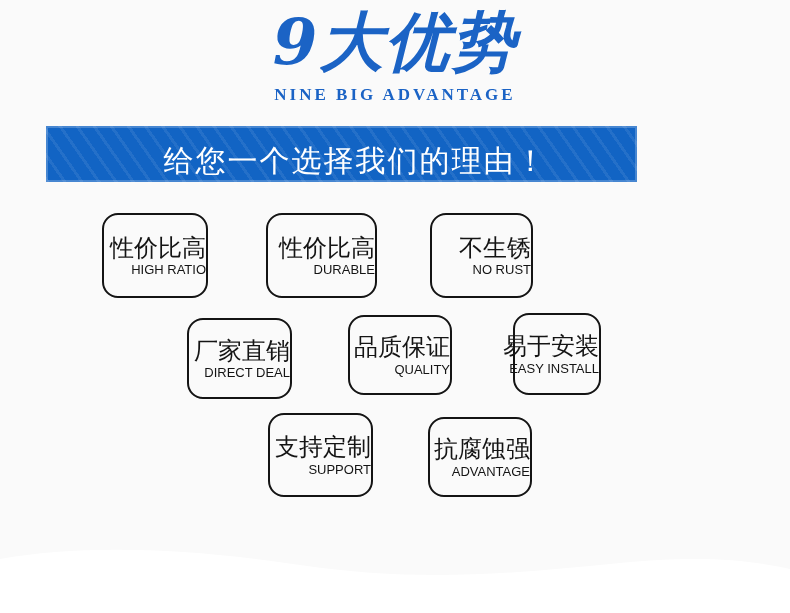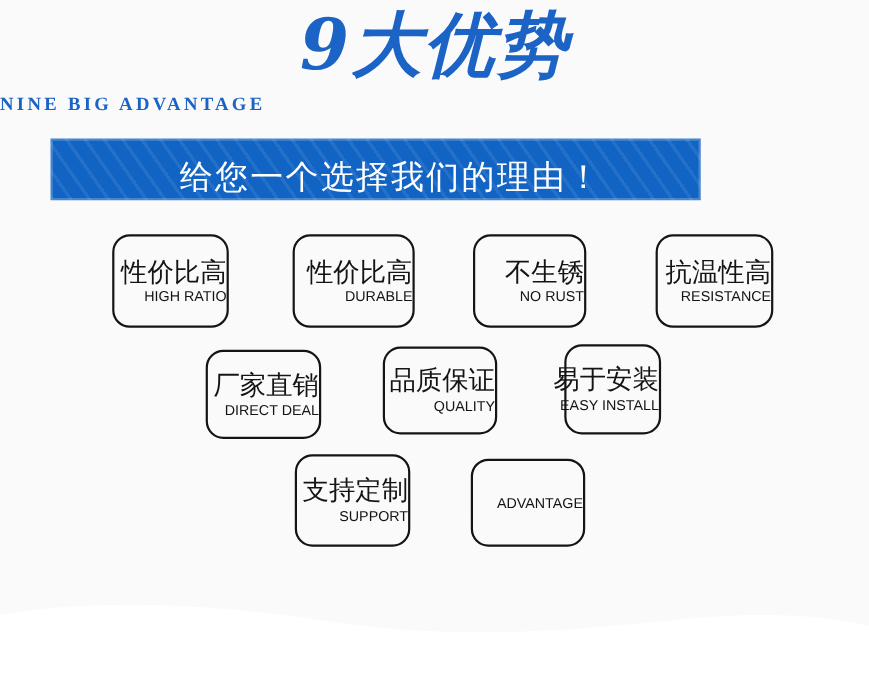--- a/index.html
+++ b/index.html
@@ -24,21 +24,21 @@
     font-size: 64px;
     line-height: 84px;
     letter-spacing: 2px;
     color: var(--title_blue, #1b63c5);
   }
   .subtitle {
     position: absolute;
     top: 85px;
     left: 0;
     width: 100%;
-    text-align: left;
+    text-align: center;
     font-family: "Liberation Serif", serif;
     font-weight: bold;
     font-size: 17px;
     letter-spacing: 3px;
     color: var(--title_blue, #1b63c5);
   }
   
   .banner {
     position: absolute;
     left: 46px;
@@ -122,41 +122,38 @@
     <span class="adv-en">HIGH RATIO</span>
   </div>
   <div class="adv-box p2">
     <span class="adv-cn">性价比高</span>
     <span class="adv-en">DURABLE</span>
   </div>
   <div class="adv-box p3">
     <span class="adv-cn">不生锈</span>
     <span class="adv-en">NO RUST</span>
   </div>
-  <div class="adv-box p4">
-    <span class="adv-cn">抗温性高</span>
-    <span class="adv-en">RESISTANCE</span>
-  </div>
   <div class="adv-box p5">
     <span class="adv-cn">厂家直销</span>
     <span class="adv-en">DIRECT DEAL</span>
   </div>
   <div class="adv-box p6">
     <span class="adv-cn">品质保证</span>
     <span class="adv-en">QUALITY</span>
   </div>
   <div class="adv-box p7">
     <span class="adv-cn">易于安装</span>
     <span class="adv-en">EASY INSTALL</span>
   </div>
   <div class="adv-box p8">
     <span class="adv-cn">支持定制</span>
     <span class="adv-en">SUPPORT</span>
   </div>
   <div class="adv-box p9">
+    <span class="adv-cn">抗腐蚀强</span>
     <span class="adv-en">ADVANTAGE</span>
   </div>
 
   <svg class="wave" viewBox="0 0 790 70" preserveAspectRatio="none" xmlns="http://www.w3.org/2000/svg">
     <path d="M0,16 C80,2 180,4 300,22 C420,40 520,30 620,20 C700,12 750,17 790,26 L790,70 L0,70 Z" fill="#ffffff"></path>
   </svg>
 
 </div>
 
 </body></html>

